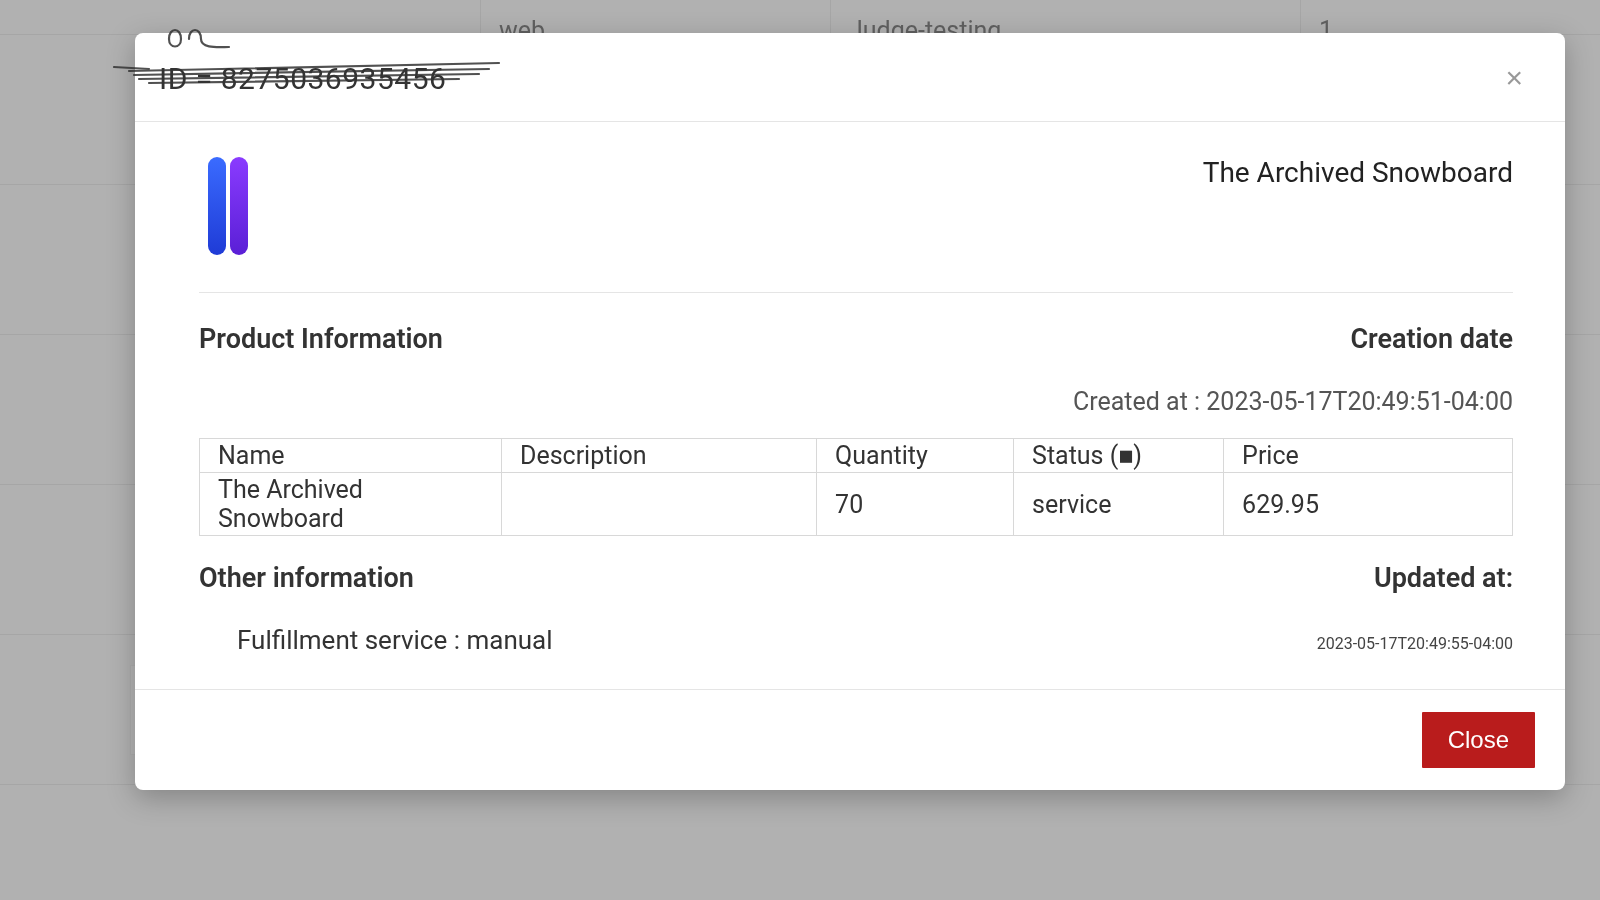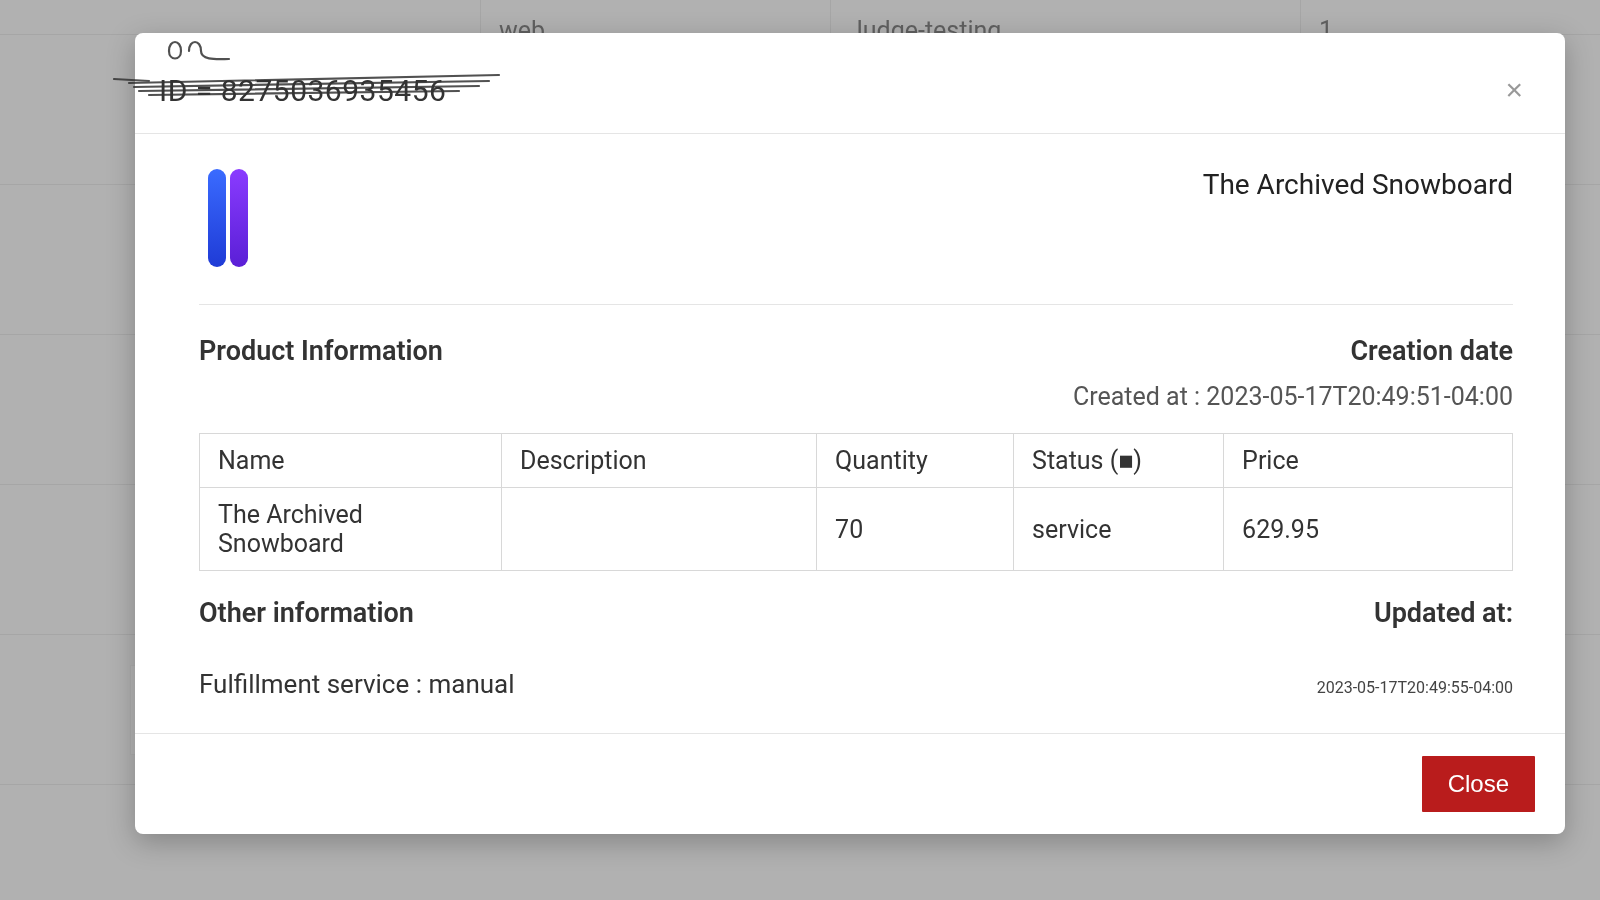--- a/index.html
+++ b/index.html
@@ -55,21 +55,21 @@
       border-radius: 8px;
       box-shadow: 0 8px 28px rgba(0,0,0,0.25);
       display: flex;
       flex-direction: column;
     }
 
     .modal-header {
       display: flex;
       justify-content: space-between;
       align-items: center;
-      padding: 36px 34px 22px 24px;
+      padding: 24px 34px 22px 24px;
       border-bottom: 1px solid #e5e5e5;
       position: relative;
     }
     .modal-title {
       font-size: 30px;
       color: #333;
       letter-spacing: 0.5px;
       position: relative;
     }
     .scribble {
@@ -114,57 +114,58 @@
       color: #222;
       align-self: flex-start;
     }
 
     .info-head {
       display: flex;
       justify-content: space-between;
       font-size: 27px;
       font-weight: 600;
       color: #333;
-      margin-bottom: 15px;
+      margin-bottom: 32px;
     }
     .created-line {
       text-align: right;
       font-size: 25px;
       color: #555;
       margin-bottom: 22px;
     }
 
     table.prod {
       width: 100%;
       border-collapse: collapse;
       margin-bottom: 26px;
     }
     table.prod th, table.prod td {
       border: 1px solid #d8d8d8;
-      padding: 12px 18px;
+      padding: 2px 18px;
       text-align: left;
       font-size: 25px;
       font-weight: 400;
       color: #333;
     }
     table.prod th { background: #fff; font-weight: 400; }
 
     .other-head {
       display: flex;
       justify-content: space-between;
       font-size: 27px;
       font-weight: 600;
-      margin-bottom: 40px;
+      margin-bottom: 31px;
       gap: 44px;
     }
     .other-row {
       display: flex;
       justify-content: space-between;
       align-items: baseline;
       font-size: 26px;
+      margin-left: 38px;
     }
     .updated-val { font-size: 16px; color: #444; }
 
     .modal-footer {
       border-top: 1px solid #e5e5e5;
       padding: 22px 30px;
       display: flex;
       justify-content: flex-end;
     }
     .btn-close {

